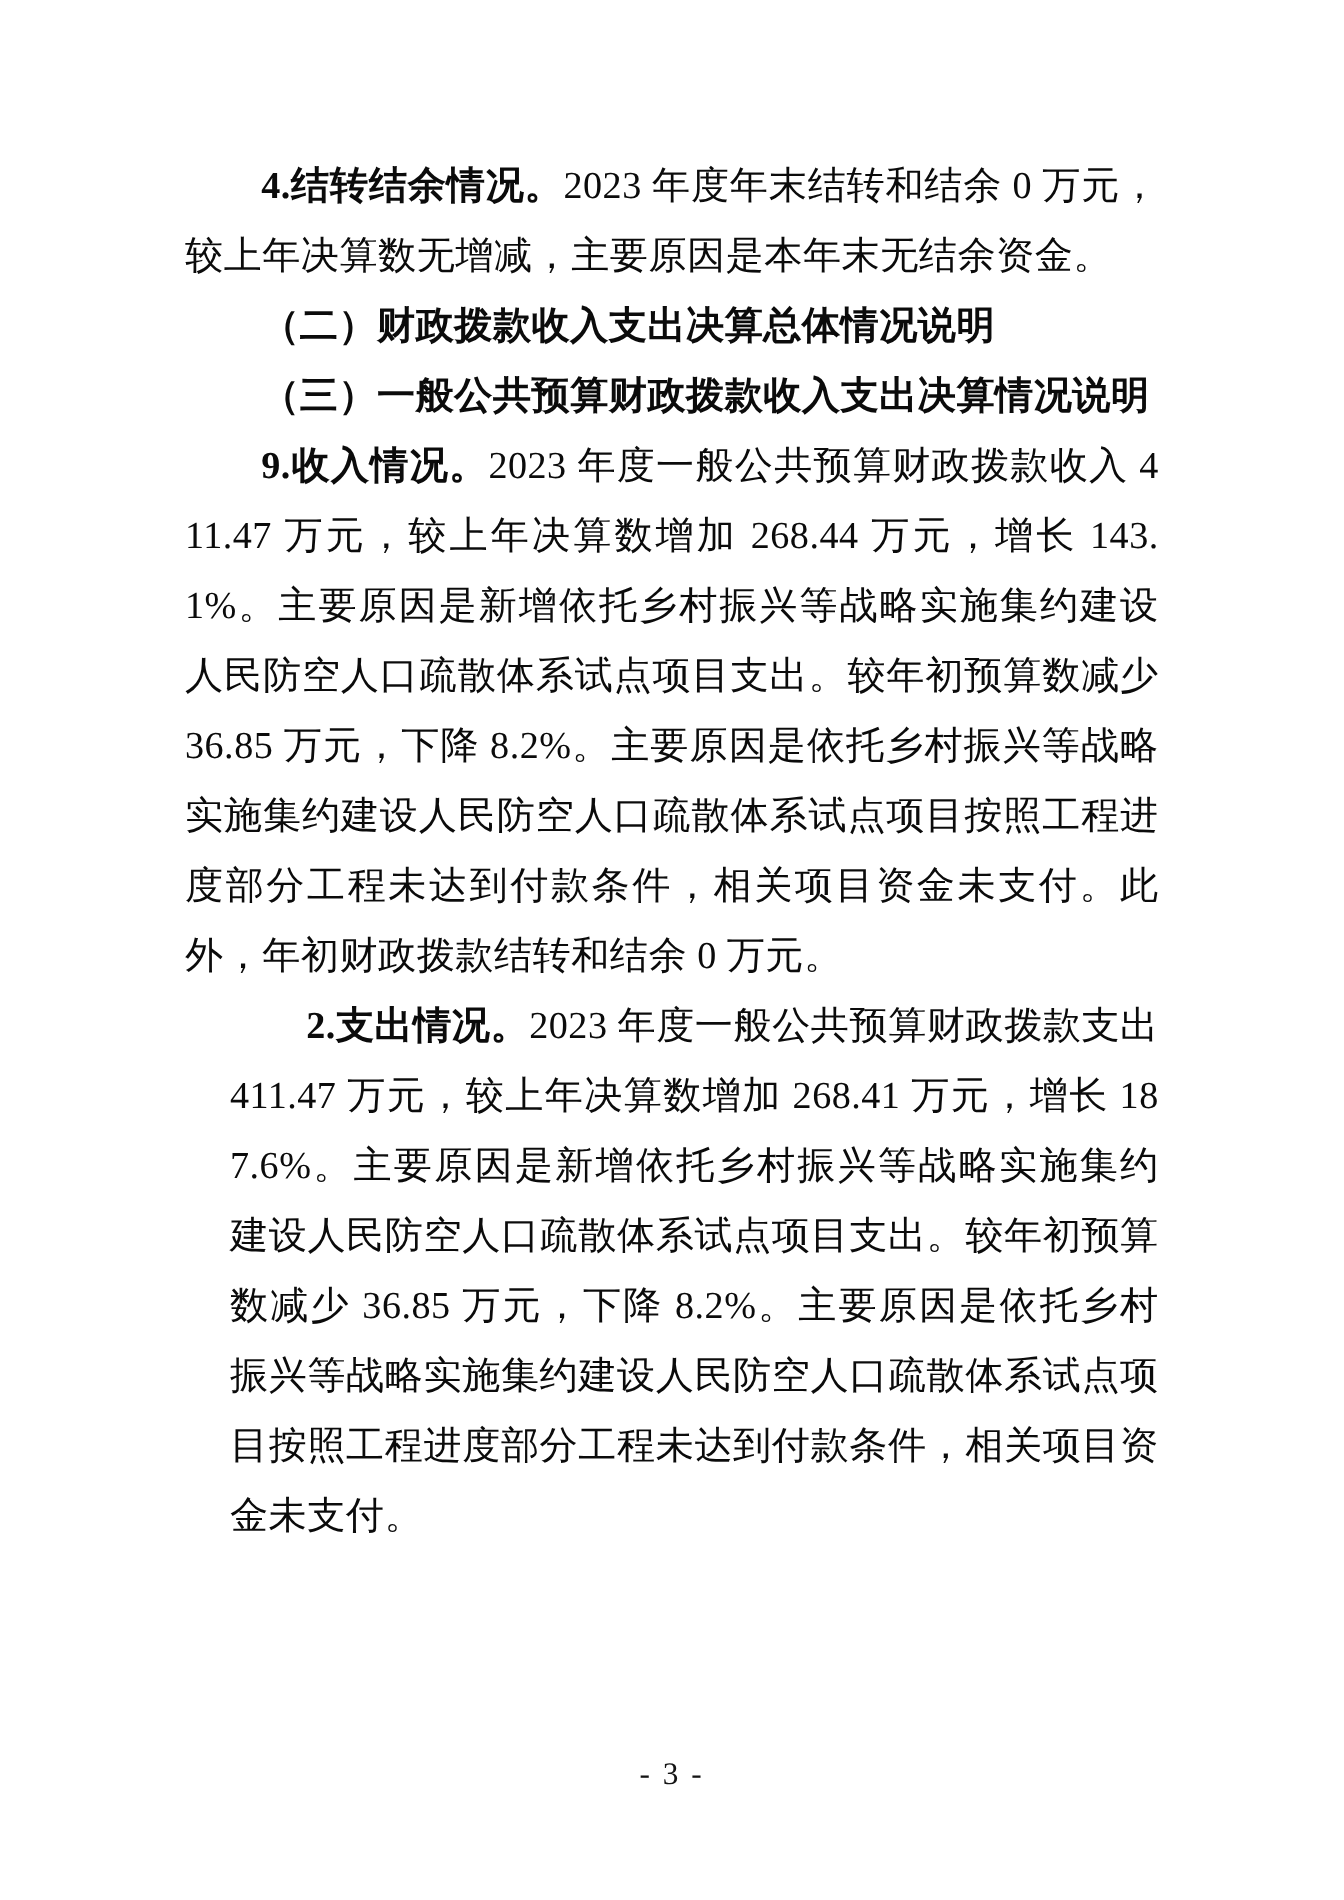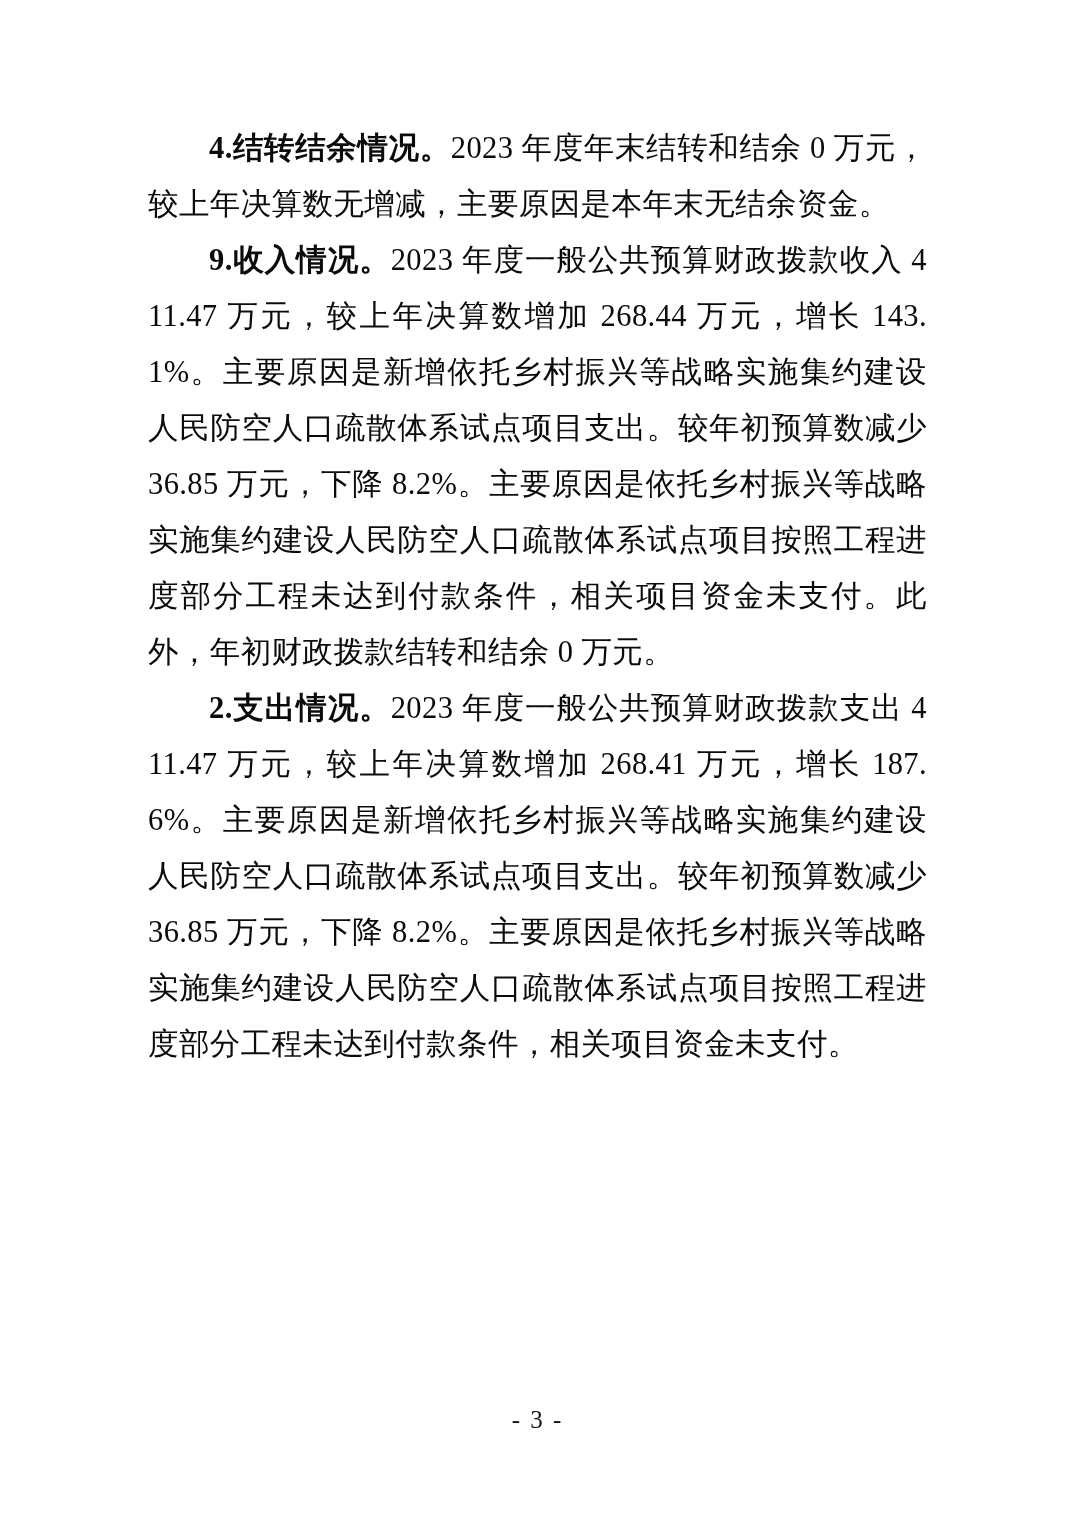--- a/index.html
+++ b/index.html
@@ -27,20 +27,21 @@
     line-height: 56px;
     text-align: justify;
     text-justify: inter-ideograph;
     letter-spacing: 0.4px;
     margin: 0 0 0 0;
     text-indent: 2em;
     word-break: break-all;
   }
   .para + .para {
     margin-top: 0;
+    margin-left: 36px;
   }
   .heading {
     font-size: 30.5px;
     line-height: 56px;
     font-weight: bold;
     text-indent: 2em;
     margin: 0;
     letter-spacing: 0.4px;
   }
   .b {
@@ -57,22 +58,24 @@
     color: #141414;
   }
 </style>
 </head>
 <body>
 
 <div class="page">
 
   <p class="para"><span class="b">4.结转结余情况。</span><span>2023 年度年末结转和结余 0 万元，较上年决算数无增减，主要原因是本年末无结余资金。</span></p>
 
+  <p class="heading">（二）财政拨款收入支出决算总体情况说明</p>
 
 
+  <p class="heading">（三）一般公共预算财政拨款收入支出决算情况说明</p>
 
   <p class="para"><span class="b">9.收入情况。</span><span>2023 年度一般公共预算财政拨款收入 411.47 万元，较上年决算数增加 268.44 万元，增长 143.1%。主要原因是新增依托乡村振兴等战略实施集约建设人民防空人口疏散体系试点项目支出。较年初预算数减少 36.85 万元，下降 8.2%。主要原因是依托乡村振兴等战略实施集约建设人民防空人口疏散体系试点项目按照工程进度部分工程未达到付款条件，相关项目资金未支付。此外，年初财政拨款结转和结余 0 万元。</span></p>
 
   <p class="para"><span class="b">2.支出情况。</span><span>2023 年度一般公共预算财政拨款支出 411.47 万元，较上年决算数增加 268.41 万元，增长 187.6%。主要原因是新增依托乡村振兴等战略实施集约建设人民防空人口疏散体系试点项目支出。较年初预算数减少 36.85 万元，下降 8.2%。主要原因是依托乡村振兴等战略实施集约建设人民防空人口疏散体系试点项目按照工程进度部分工程未达到付款条件，相关项目资金未支付。</span></p>
 
   <div class="footer">- 3 -</div>
 
 </div>
 
 </body></html>

